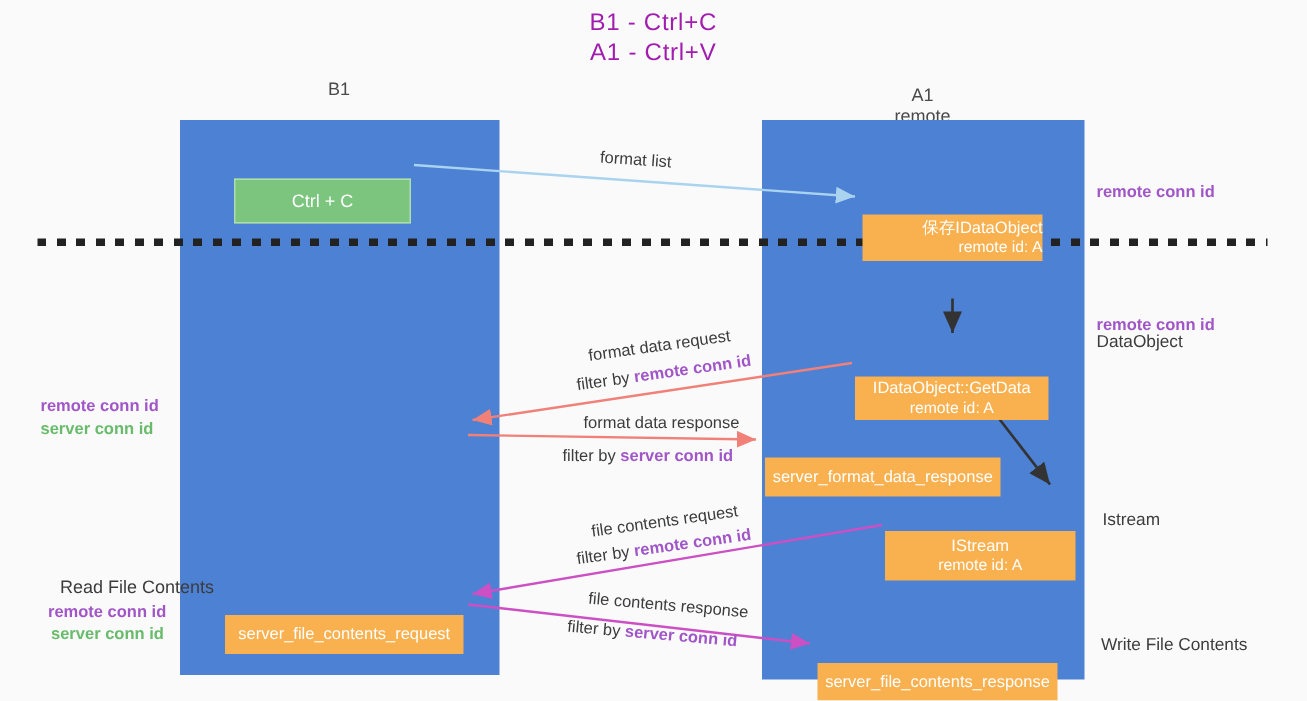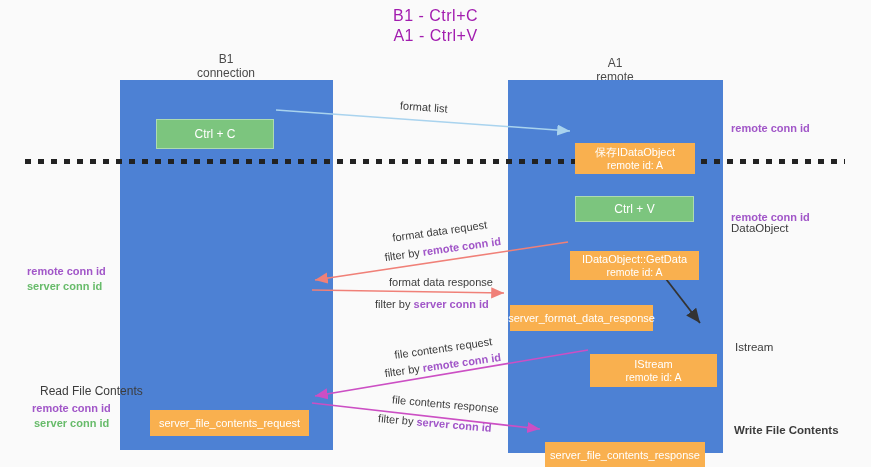--- a/index.html
+++ b/index.html
@@ -27,21 +27,20 @@
 </head>
 <body>
 
 <div id="canvas">
 
   <div class="abs title-line" style="top:7px;">B1 - Ctrl+C</div>
   <div class="abs title-line" style="top:27px;">A1 - Ctrl+V</div>
 
   <div class="abs col-header" style="left:156px;top:52px;width:140px;">
     <div>B1</div>
-    <div>connection</div>
   </div>
   <div class="abs col-header" style="left:545px;top:56px;width:140px;">
     <div>A1</div>
     <div>remote</div>
   </div>
 
   <div class="abs lifeline" style="left:120px;top:80px;width:213px;height:370px;"></div>
   <div class="abs lifeline" style="left:508px;top:80px;width:215px;height:373px;"></div>
 
   <div class="abs dashline" style="left:25px;top:159px;width:820px;"></div>
@@ -66,32 +65,29 @@
     <line x1="649" y1="257" x2="700" y2="323" stroke="#333" stroke-width="1.8" marker-end="url(#mBlack)"></line>
     <line x1="568" y1="242" x2="315" y2="280" stroke="#f08078" stroke-width="1.6" marker-end="url(#mSalmon)"></line>
     <line x1="312" y1="290" x2="504" y2="293" stroke="#f08078" stroke-width="1.6" marker-end="url(#mSalmon)"></line>
     <line x1="588" y1="350" x2="315" y2="396" stroke="#cc4fc4" stroke-width="1.6" marker-end="url(#mMagenta)"></line>
     <line x1="312" y1="403" x2="540" y2="429" stroke="#cc4fc4" stroke-width="1.6" marker-end="url(#mMagenta)"></line>
   </svg>
 
   <div class="abs node green" style="left:156px;top:95px;width:118px;height:30px;">
     <span>Ctrl + C</span>
   </div>
-  <div class="abs node orange" style="left:575px;top:119px;width:120px;height:31px;">
+  <div class="abs node orange" style="left:575px;top:119px;width:120px;height:31px;align-items:flex-end;">
     <span class="l1">保存IDataObject</span>
     <span class="l2">remote id: A</span>
-  </div>
-  <div class="abs node green" style="left:575px;top:172px;width:119px;height:26px;">
-    <span>Ctrl + V</span>
   </div>
   <div class="abs node orange" style="left:570px;top:227px;width:129px;height:29px;">
     <span class="l1">IDataObject::GetData</span>
     <span class="l2">remote id: A</span>
   </div>
-  <div class="abs node orange" style="left:510px;top:281px;width:143px;height:26px;">
+  <div class="abs node orange" style="left:510px;top:281px;width:157px;height:26px;">
     <span>server_format_data_response</span>
   </div>
   <div class="abs node orange" style="left:590px;top:330px;width:127px;height:33px;">
     <span class="l1">IStream</span>
     <span class="l2">remote id: A</span>
   </div>
   <div class="abs node orange" style="left:150px;top:386px;width:159px;height:26px;">
     <span>server_file_contents_request</span>
   </div>
   <div class="abs node orange" style="left:545px;top:418px;width:160px;height:26px;">
@@ -117,21 +113,21 @@
 
   <div class="abs elabel rot-p5" style="left:392px;top:398px;">file contents response</div>
   <div class="abs elabel rot-p5" style="left:378px;top:417px;">
     <span class="black-lb">filter by </span><span class="purple">server conn id</span>
   </div>
 
   <div class="abs elabel purple" style="left:731px;top:122px;">remote conn id</div>
   <div class="abs elabel purple" style="left:731px;top:211px;">remote conn id</div>
   <div class="abs elabel" style="left:731px;top:222px;font-size:11.5px;">DataObject</div>
   <div class="abs elabel" style="left:735px;top:341px;font-size:11.5px;">Istream</div>
-  <div class="abs elabel" style="left:734px;top:424px;font-size:11.5px;font-weight:bold;">Write File Contents</div>
+  <div class="abs elabel" style="left:734px;top:424px;font-size:11.5px;">Write File Contents</div>
 
   <div class="abs elabel purple" style="left:27px;top:265px;">remote conn id</div>
   <div class="abs elabel greentx" style="left:27px;top:280px;">server conn id</div>
   <div class="abs elabel" style="left:40px;top:384px;font-size:12px;">Read File Contents</div>
   <div class="abs elabel purple" style="left:32px;top:402px;">remote conn id</div>
   <div class="abs elabel greentx" style="left:34px;top:417px;">server conn id</div>
 
 </div>
 
 </body></html>

